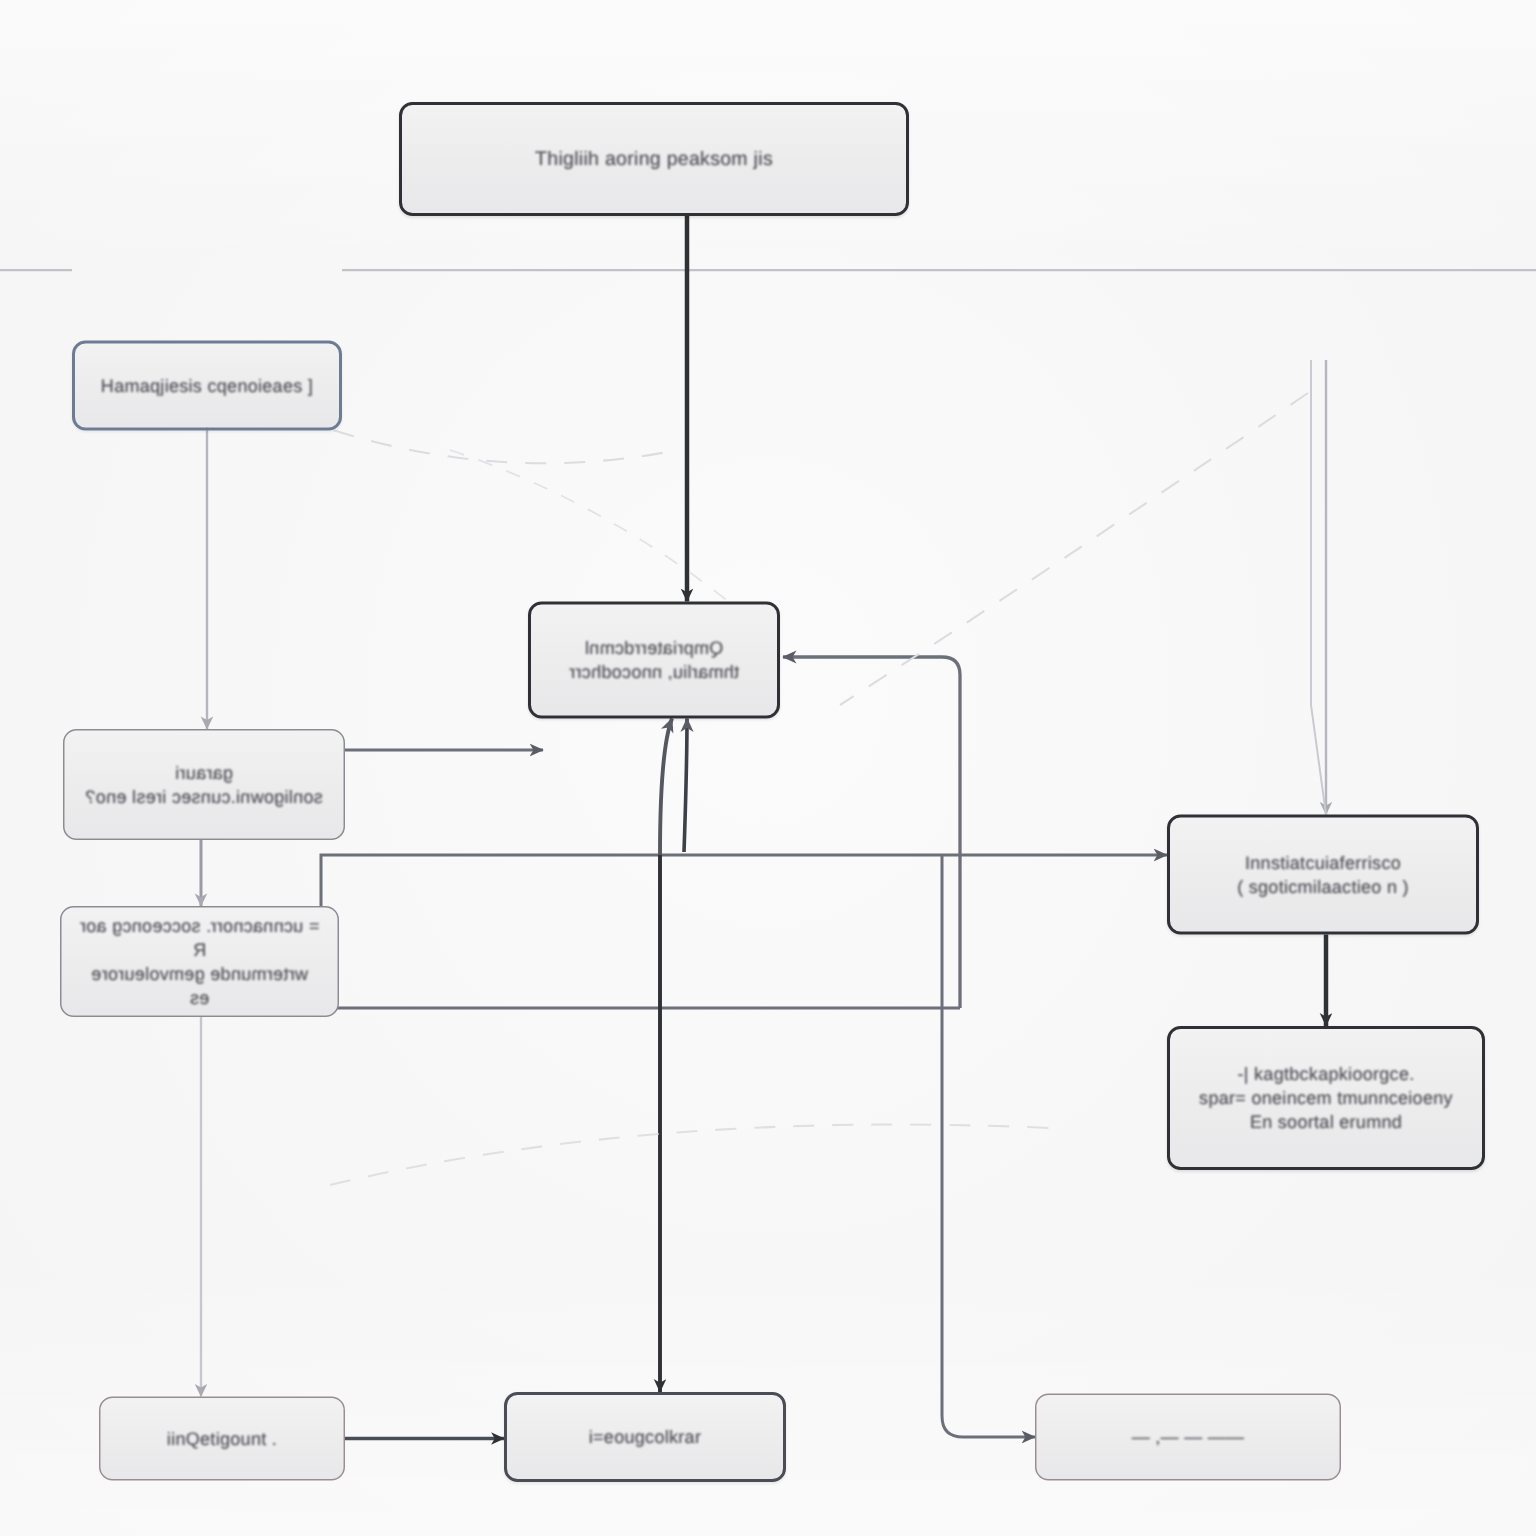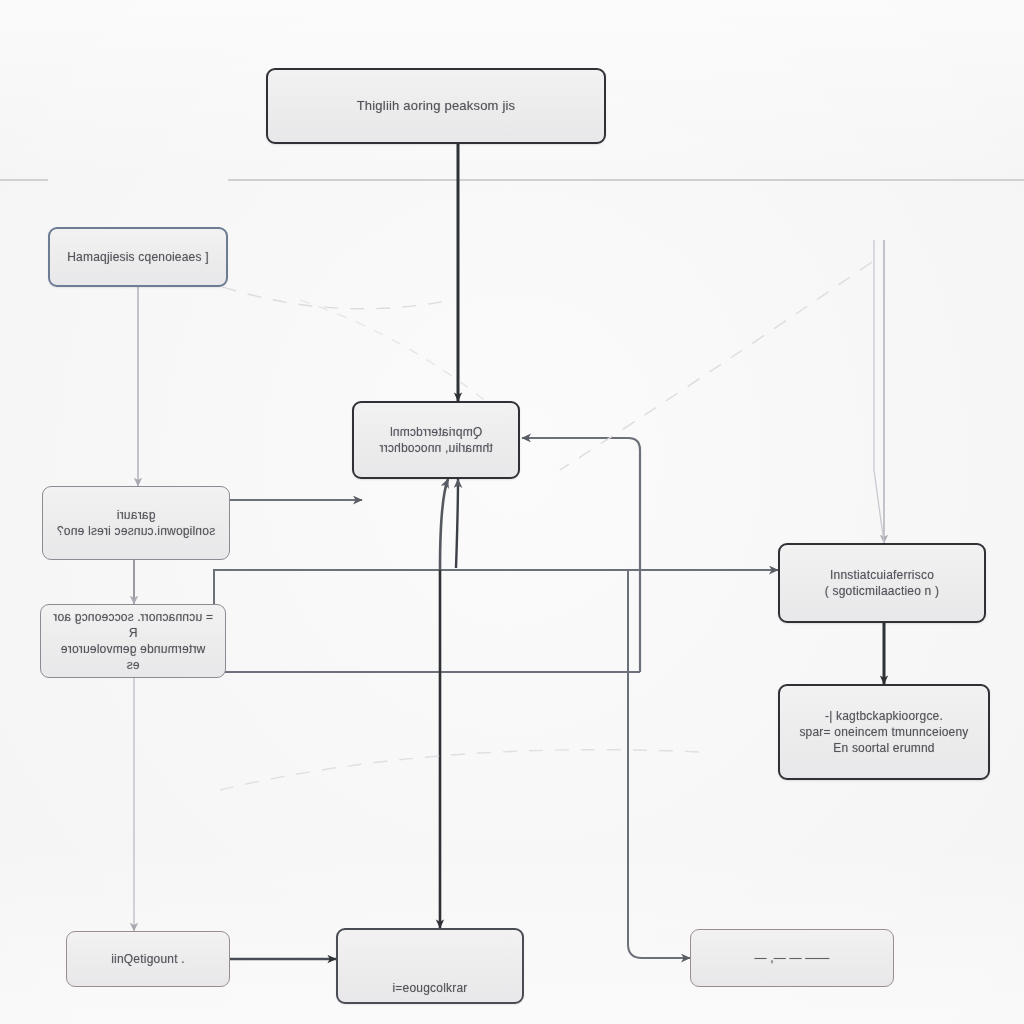--- a/index.html
+++ b/index.html
@@ -147,21 +147,21 @@
   <div class="node b-dark two-line" style="left:778px;top:684px;width:212px;height:96px;">
     <span class="label tiny">-|     kagtbckapkioorgce.</span>
     <span class="label tiny">spar= oneincem tmunnceioeny</span>
     <span class="label tiny">En soortal erumnd</span>
   </div>
 
   <div class="node b-mauve" style="left:66px;top:931px;width:164px;height:56px;">
     <span class="label tiny">iinQetigount  .</span>
   </div>
 
-  <div class="node b-mid" style="left:336px;top:928px;width:188px;height:76px;align-items:flex-end;">
+  <div class="node b-mid" style="left:336px;top:928px;width:188px;height:60px;">
     <span class="label tiny">i=eougcolkrar</span>
   </div>
 
   <div class="node b-mauve" style="left:690px;top:929px;width:204px;height:58px;">
     <span class="label tiny">—  ,— —  ——</span>
   </div>
 
 </div>
 
 </body></html>

